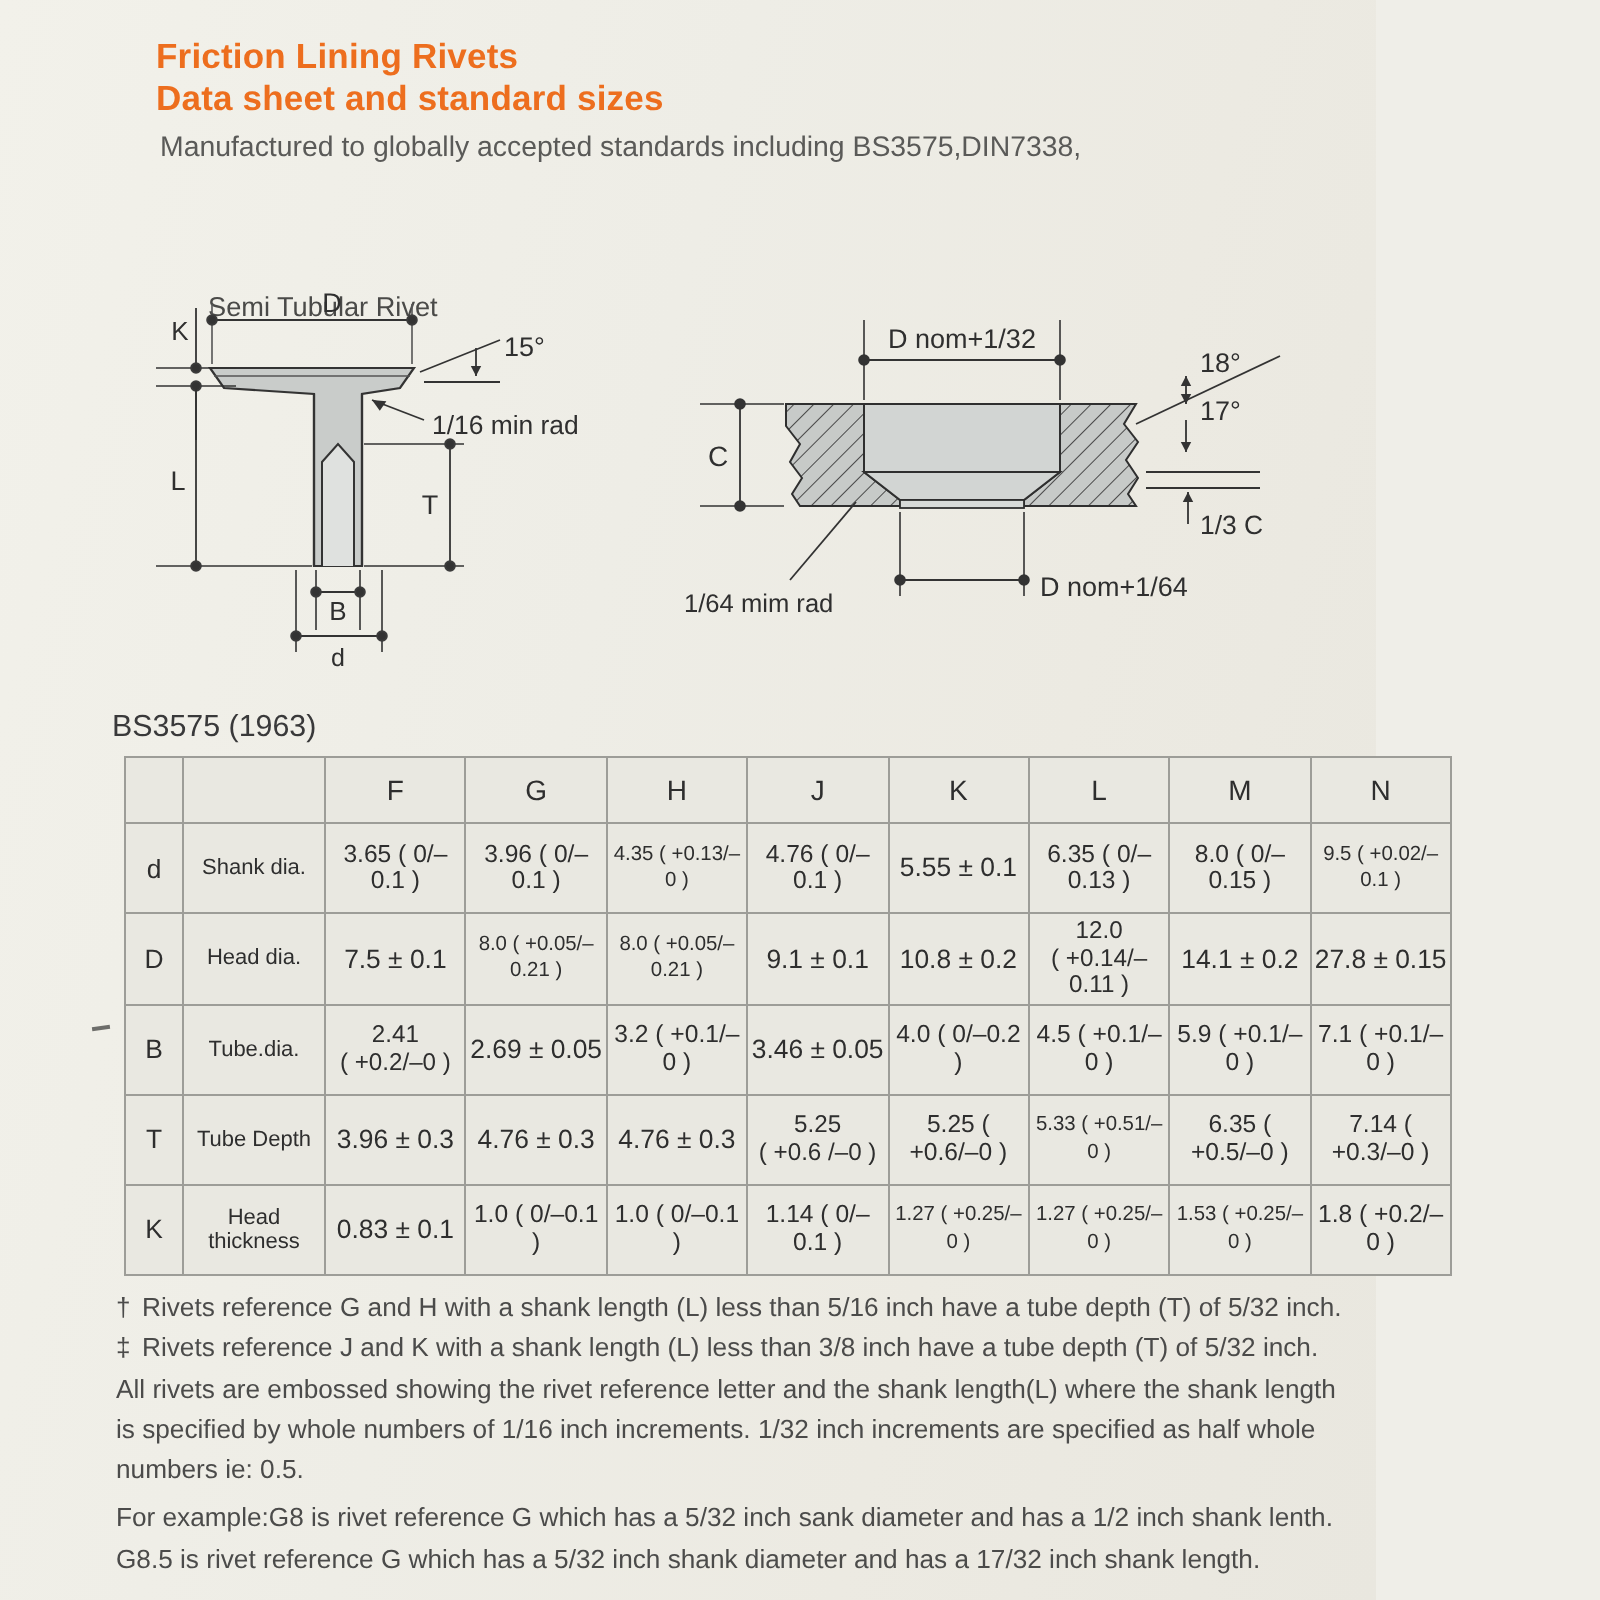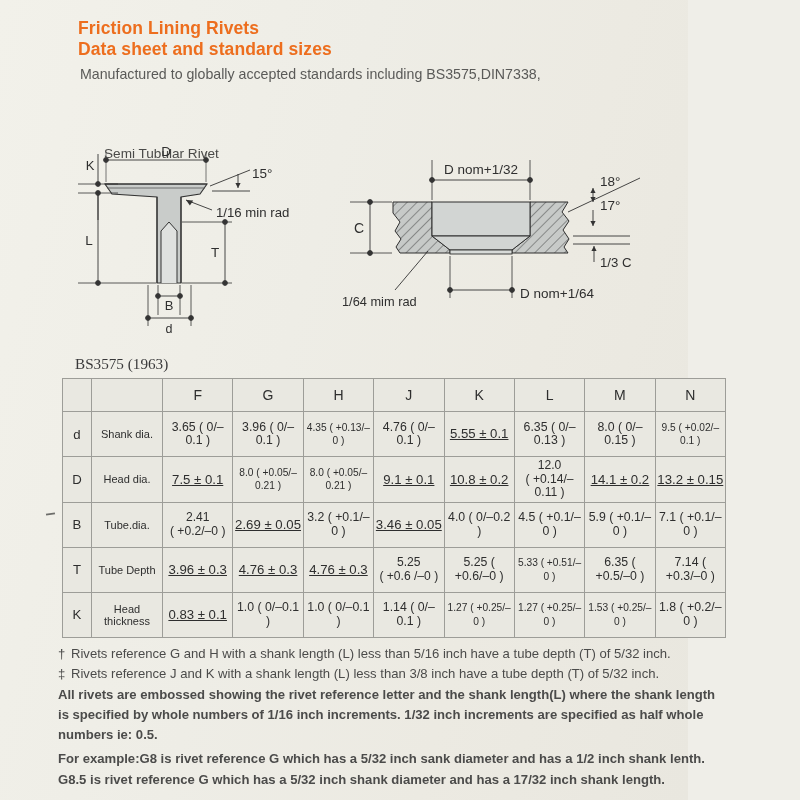--- a/index.html
+++ b/index.html
@@ -28,47 +28,47 @@
   .dwg-caption {
     position:absolute; left:104px; top:114px;
     color:#4a4a48; font-size:13.6px;margin-top:32px;
   }
   svg { display:block; }
   #draw-left  { position:absolute; left:60px;  top:130px; }
   #draw-right { position:absolute; left:340px; top:140px; }
   .mark { position:absolute; left:46px; top:513px; width:9px; height:2px;
           background:#6d6d6a; transform:rotate(-8deg); }
   
-  .tbl-title { position:absolute; left:75px; top:355px;
-               color:#39393a; font-size:15.2px;font-family:Liberation Serif, serif; }
+  .tbl-title { position:absolute; left:56px; top:355px;
+               color:#39393a; font-size:15.2px; }
   #spec-table {
     position:absolute; left:62px; top:378px; width:664px;
     border-collapse:collapse; background:#e9e8e1;
     table-layout:fixed;
   }
   #spec-table td, #spec-table th {
     border:1px solid #9d9d98;
     color:#2e2e2e; text-align:center; vertical-align:middle;
     font-weight:normal; padding:2px 1px;
   }
   #spec-table thead td { height:28px; font-size:14px; }
   #spec-table tbody tr { height:45px; }
   td.sym { width:26px; font-size:13.2px; }
   td.desc { width:68px; font-size:11px; text-align:left; padding-left:7px; }
   td.val { font-size:12.3px; line-height:13.5px; }
   td.val.sm { font-size:10.2px; }
-  td.val.big { font-size:13.2px;text-decoration:underline; }
+  td.val.big { font-size:13.2px; }
   td.val.two { font-size:12.1px; }
   
   .notes { position:absolute; left:58px; top:644px; width:700px; }
   .note {
     color:#4b4b4a; font-size:13.1px; line-height:20.3px; white-space:nowrap;
   }
   .note .sym { display:inline-block; width:13px; }
-  .para { color:#4b4b4a; font-size:13.1px; line-height:20.3px; white-space:nowrap;font-weight:bold; }
+  .para { color:#4b4b4a; font-size:13.1px; line-height:20.3px; white-space:nowrap; }
   .gap { height:4px; }
 </style>
 </head>
 <body>
 
 <div id="page">
 
   <div class="title-block">
     <div class="title-line">Friction Lining Rivets</div>
     <div class="title-line">Data sheet and standard sizes</div>
@@ -235,21 +235,21 @@
         <tr>
           <td class="sym">D</td>
           <td class="desc">Head dia.</td>
           <td class="val big">7.5 ± 0.1</td>
           <td class="val sm">8.0 ( +0.05/–0.21 )</td>
           <td class="val sm">8.0 ( +0.05/–0.21 )</td>
           <td class="val big">9.1 ± 0.1</td>
           <td class="val big">10.8 ± 0.2</td>
           <td class="val two">12.0<br>( +0.14/–0.11 )</td>
           <td class="val big">14.1 ± 0.2</td>
-          <td class="val big">13.2 ± 0.15</td>
+          <td class="val big">27.8 ± 0.15</td>
         </tr>
         <tr>
           <td class="sym">B</td>
           <td class="desc">Tube.dia.</td>
           <td class="val two">2.41<br>( +0.2/–0 )</td>
           <td class="val big">2.69 ± 0.05</td>
           <td class="val">3.2 ( +0.1/–0 )</td>
           <td class="val big">3.46 ± 0.05</td>
           <td class="val">4.0 ( 0/–0.2 )</td>
           <td class="val">4.5 ( +0.1/–0 )</td>

